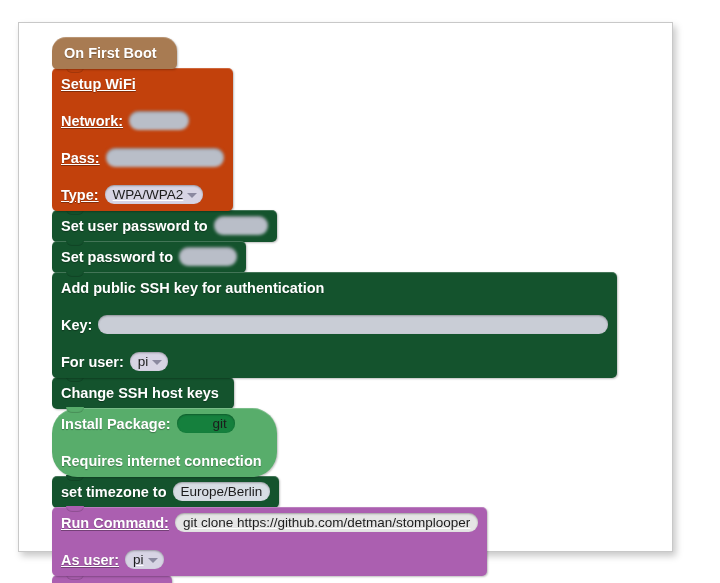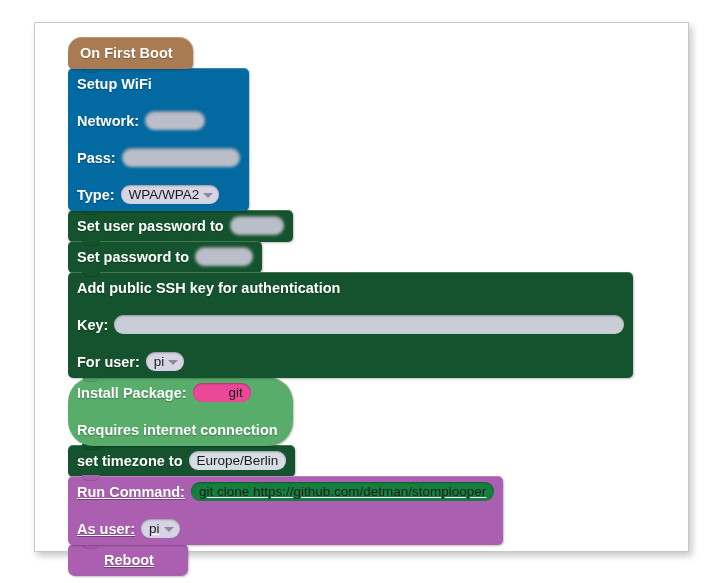--- a/index.html
+++ b/index.html
@@ -6,21 +6,21 @@
   html, body {
     margin: 0; padding: 0;
     width: 720px; height: 583px;
     background: #ffffff;
     font-family: "Liberation Sans", sans-serif;
     overflow: hidden;
   }
 
   #canvas-card {
     position: absolute;
-    left: 34px; top: 22px;
+    left: 18px; top: 22px;
     width: 655px; height: 530px;
     background: #ffffff;
     border: 1px solid #c8c8c8;
     box-shadow: 3px 4px 7px rgba(0,0,0,0.22);
   }
 
   #script-stack {
     position: absolute;
     left: 33px; top: 14px;
   }
@@ -64,21 +64,21 @@
 
   
   .hat {
     background: #a87b52;
     border-radius: 14px 14px 5px 5px;
     padding: 5px 14px 6px 12px;
     min-width: 0;
     z-index: 6;
     position: relative;
   }
-  .purple  { background: #0369a1; z-index: 5; }
+  .purple  { background: #c2410c; z-index: 5; text-decoration: underline; }
   .blue    { background: #14532d; }
   .green   { background: #58ad6b; }
   .magenta { background: #ab5fb0; text-decoration: underline; }
 
   .b-wifi     { z-index: 5; }
   .b-userpass { z-index: 4; }
   .b-hostname { z-index: 4; }
   .b-sshkey   { z-index: 4; }
   .b-hostkeys { z-index: 3; }
   .b-pkg      { z-index: 3; border-radius: 25px; }
@@ -125,23 +125,23 @@
   }
 
   
   .f-network  { width: 60px;  height: 19px; }
   .f-pass     { width: 118px; height: 19px; }
   .f-type     { background:#d7d4e4; }
   .f-userpass { width: 54px;  height: 19px; }
   .f-hostname { width: 58px;  height: 19px; }
   .f-key      { width: 510px; height: 19px; background:#c0c5ce; }
   .f-pi       { background:#d8e0e8; }
-  .f-git      { background:#ec4899;padding-left:36px; }
+  .f-git      { background:#15803d;padding-left:36px; }
   .f-tz       { background:#d7dde4; }
-  .f-cmd      { background:#15803d; }
+  .f-cmd      { background:#e5e5e5; }
   .f-piu      { background:#e4d6ea; }
 </style>
 </head>
 <body>
 
 <div id="canvas-card">
 
   <div id="script-stack">
 
     <div class="block hat">
@@ -195,20 +195,25 @@
       </div>
       <div class="row">
         <span class="label">For user:</span>
         <span class="field dropdown f-pi">
           <span>pi</span>
           <span class="dd-arrow"></span>
         </span>
       </div>
     </div>
 
+    <div class="block blue notched b-hostkeys">
+      <div class="row">
+        <span class="label">Change SSH host keys</span>
+      </div>
+    </div>
 
     <div class="block green notched b-pkg">
       <div class="row">
         <span class="label">Install Package:</span>
         <span class="field f-git">git</span>
       </div>
       <div class="row">
         <span class="label">Requires internet connection</span>
       </div>
     </div>

